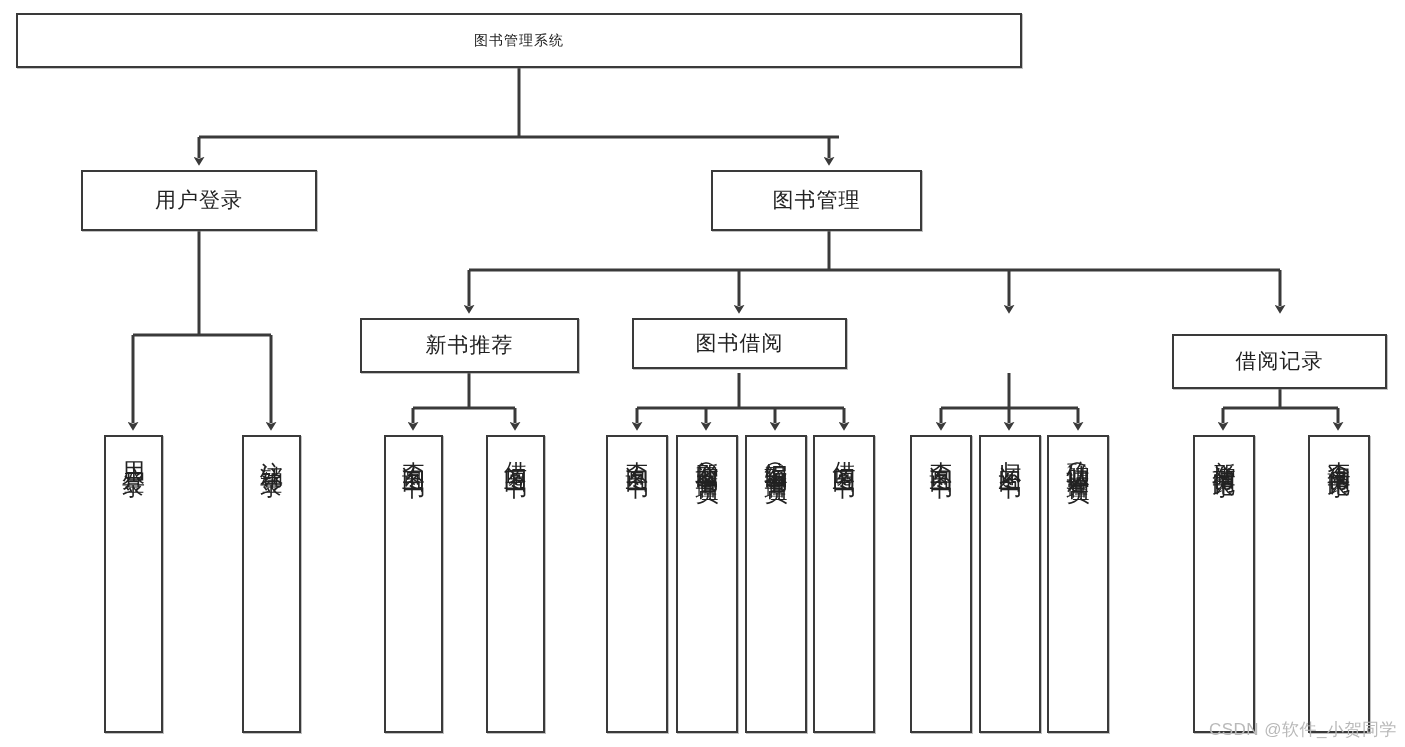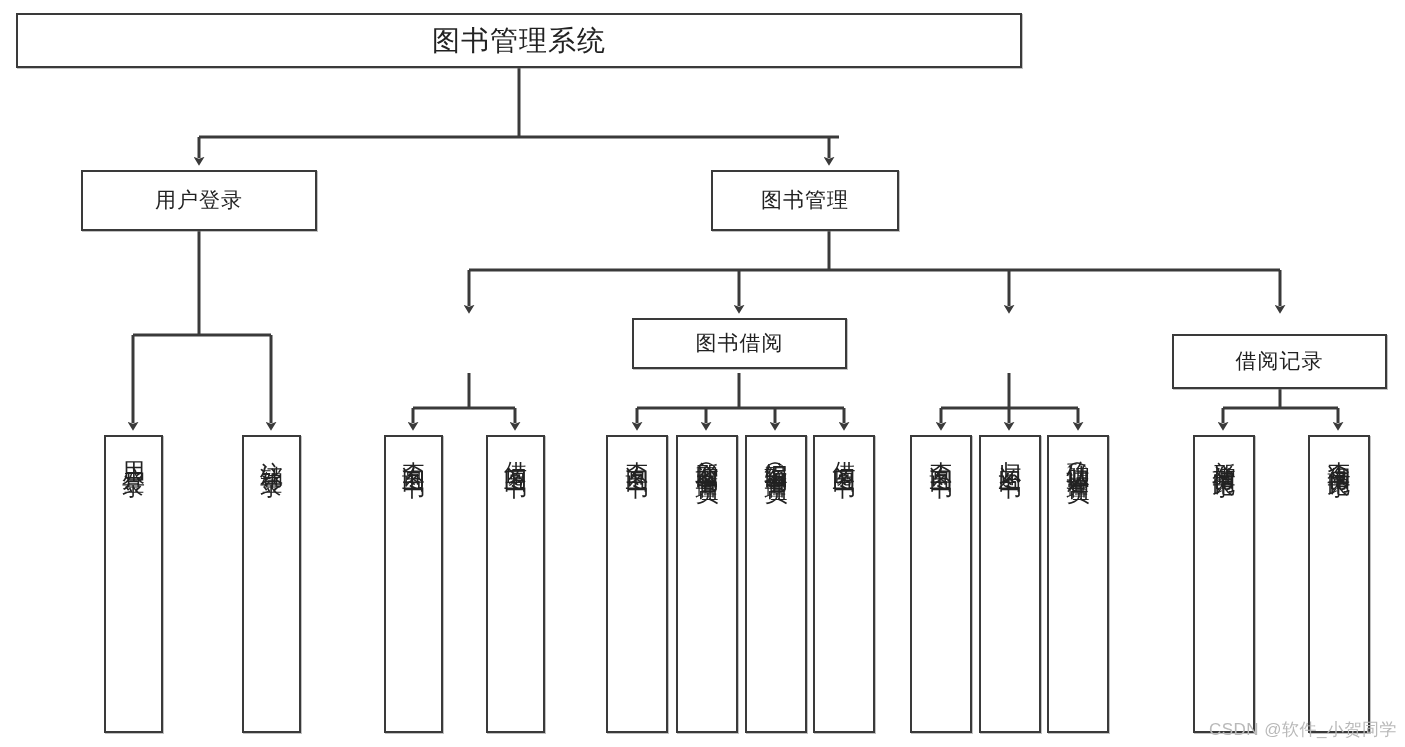--- a/index.html
+++ b/index.html
@@ -42,21 +42,21 @@
     letter-spacing: 1px;
     white-space: nowrap;
     line-height: 1.18;
   }
   
   .node.horizontal .node-label {
     font-size: 21px;
     text-align: center;
   }
   .node.root .node-label {
-    font-size: 28px;
+    font-size: 14px;
   }
   
   .node.vertical {
     align-items: flex-start;
     justify-content: center;
     padding-top: 6px;
   }
   .node.vertical .node-label {
     writing-mode: vertical-rl;
     text-orientation: upright;
@@ -136,24 +136,27 @@
   </svg>
 
   <div class="node horizontal root" style="left:16px; top:13px; width:1006px; height:55px;">
     <span class="node-label">图书管理系统</span>
   </div>
 
   <div class="node horizontal" style="left:81px; top:170px; width:236px; height:61px;">
     <span class="node-label">用户登录</span>
   </div>
 
-  <div class="node horizontal" style="left:711px; top:170px; width:188px; height:61px;">
+  <div class="node horizontal" style="left:711px; top:170px; width:211px; height:61px;">
     <span class="node-label">图书管理</span>
   </div>
 
+  <div class="node horizontal" style="left:360px; top:318px; width:219px; height:55px;">
+    <span class="node-label">新书推荐</span>
+  </div>
 
   <div class="node horizontal" style="left:632px; top:318px; width:215px; height:51px;">
     <span class="node-label">图书借阅</span>
   </div>
 
 
   <div class="node horizontal" style="left:1172px; top:318px; width:215px; height:55px;margin-top:16px;">
     <span class="node-label">借阅记录</span>
   </div>
 

